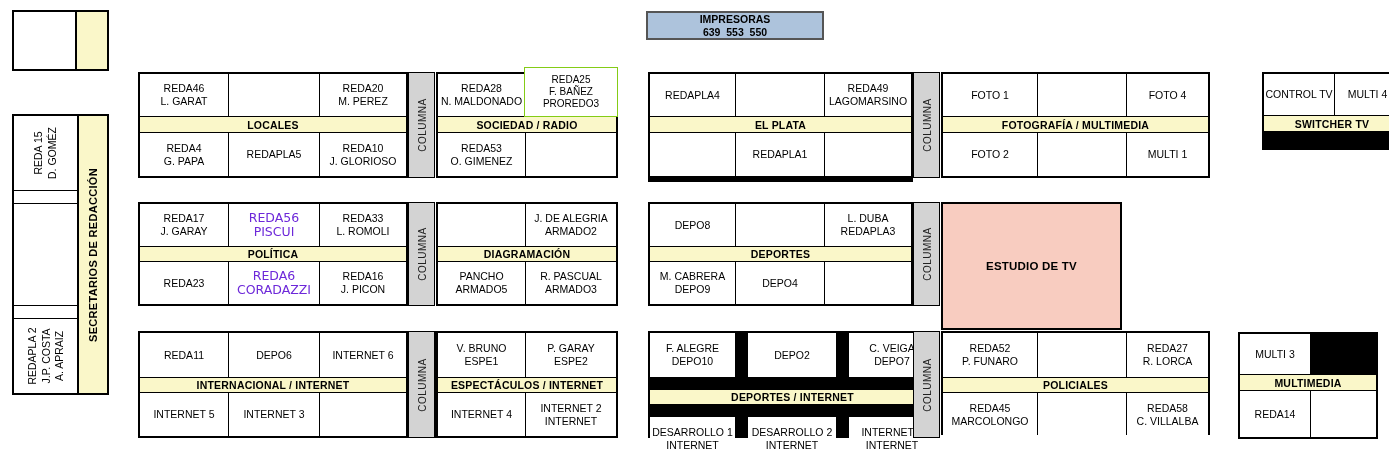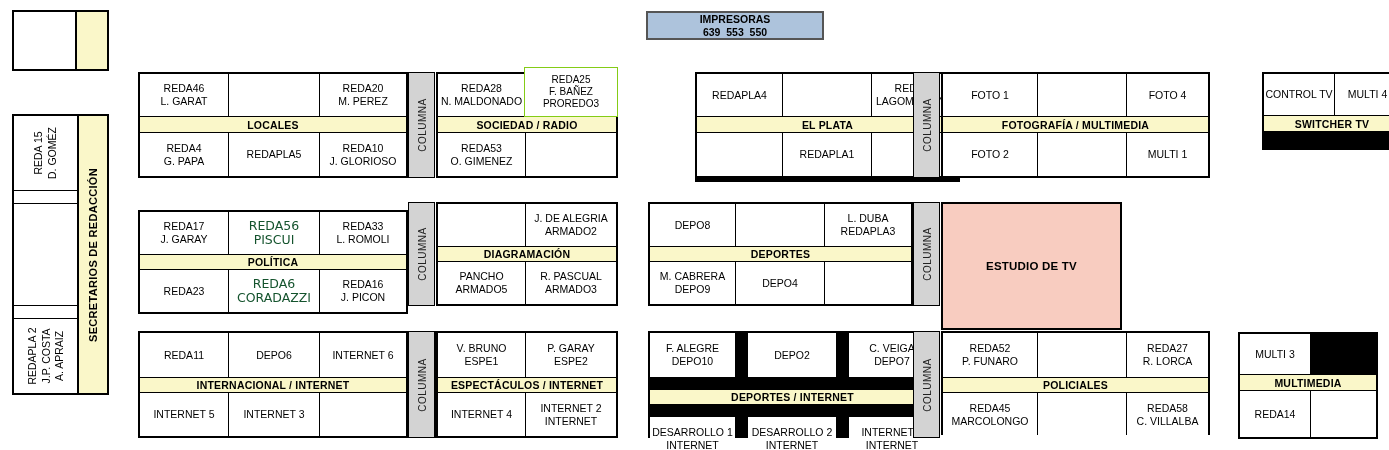--- a/index.html
+++ b/index.html
@@ -2,21 +2,21 @@
 <html style="--yellow: #faf7c9; --gray: #d3d3d3; --pink: #f8ccc0; --blue: #adc3dc;"><head>
 <meta charset="utf-8">
 <style>
   html,body{margin:0;padding:0;background:#fff;}
   .canvas{position:relative;width:1389px;height:450px;background:#fff;overflow:hidden;
           font-family:"Liberation Sans",sans-serif;color:#000;}
   
   .tbl{position:absolute;box-sizing:border-box;border:2px solid #000;background:#000;display:grid;gap:1px;}
   .cell{background:#fff;display:flex;align-items:center;justify-content:center;text-align:center;
         font-size:10.5px;line-height:1.22;white-space:pre-line;overflow:hidden;padding:0 1px;}
-  .cell.muted{font-family:"DejaVu Sans",sans-serif;font-size:12.5px;color:#14532d;line-height:1.12;}
+  .cell.muted{font-family:"DejaVu Sans",sans-serif;font-size:12.5px;color:#6d28d9;line-height:1.12;}
   .hdr{grid-column:1/-1;background:var(--yellow,#faf7c9);display:flex;align-items:center;justify-content:center;
        font-weight:bold;font-size:10.5px;letter-spacing:.2px;}
   
   .columna{position:absolute;box-sizing:border-box;border:1px solid #000;background:var(--gray,#d3d3d3);}
   .vtext{position:absolute;top:50%;left:50%;transform:translate(-50%,-50%) rotate(-90deg);
          white-space:pre;text-align:center;line-height:1.3;font-size:10.5px;}
   .columna-label{font-size:10px;letter-spacing:.5px;color:#222;}
   
   .corner{position:absolute;left:12px;top:10px;width:97px;height:61px;box-sizing:border-box;
           border:2px solid #000;display:flex;}
@@ -105,21 +105,21 @@
       </div>
       <div class="tbl" style="left: 436px; top: 72px; width: 182px; height: 106px; grid-template-columns: 87px 90px; grid-template-rows: 42px 15px 43px;">
         <div class="cell">REDA28
 N. MALDONADO</div>
         <div class="cell"></div>
         <div class="hdr">SOCIEDAD / RADIO</div>
         <div class="cell">REDA53
 O. GIMENEZ</div>
         <div class="cell"></div>
       </div>
-      <div class="tbl" style="left: 648px; top: 72px; width: 265px; height: 110px; grid-template-columns: 85px 88px 86px; grid-template-rows: 42px 15px 43px; margin-left: 47px;">
+      <div class="tbl" style="left: 648px; top: 72px; width: 265px; height: 110px; grid-template-columns: 85px 88px 86px; grid-template-rows: 42px 15px 43px;">
         <div class="cell">REDAPLA4</div>
         <div class="cell"></div>
         <div class="cell">REDA49
 LAGOMARSINO</div>
         <div class="hdr">EL PLATA</div>
         <div class="cell"></div>
         <div class="cell">REDAPLA1</div>
         <div class="cell"></div>
       </div>
       <div class="tbl" style="left: 941px; top: 72px; width: 269px; height: 106px; grid-template-columns: 94px 88px 81px; grid-template-rows: 42px 15px 43px;">
@@ -129,21 +129,21 @@
         <div class="hdr">FOTOGRAFÍA / MULTIMEDIA</div>
         <div class="cell">FOTO 2</div>
         <div class="cell"></div>
         <div class="cell">MULTI 1</div>
       </div>
       <div class="tbl" style="left: 1262px; top: 72px; width: 140px; height: 78px; grid-template-columns: 70px 65px; grid-template-rows: 41px 15px;">
         <div class="cell">CONTROL TV</div>
         <div class="cell">MULTI 4</div>
         <div class="hdr">SWITCHER TV</div>
       </div>
-      <div class="tbl" style="left: 138px; top: 202px; width: 270px; height: 104px; grid-template-columns: 88px 90px 86px; grid-template-rows: 42px 14px 42px; margin-top: 8px;">
+      <div class="tbl" style="left: 138px; top: 202px; width: 270px; height: 104px; grid-template-columns: 88px 90px 86px; grid-template-rows: 42px 14px 42px;">
         <div class="cell">REDA17
 J. GARAY</div>
         <div class="cell muted">REDA56
 PISCUI</div>
         <div class="cell">REDA33
 L. ROMOLI</div>
         <div class="hdr">POLÍTICA</div>
         <div class="cell">REDA23</div>
         <div class="cell muted">REDA6
 CORADAZZI</div>

